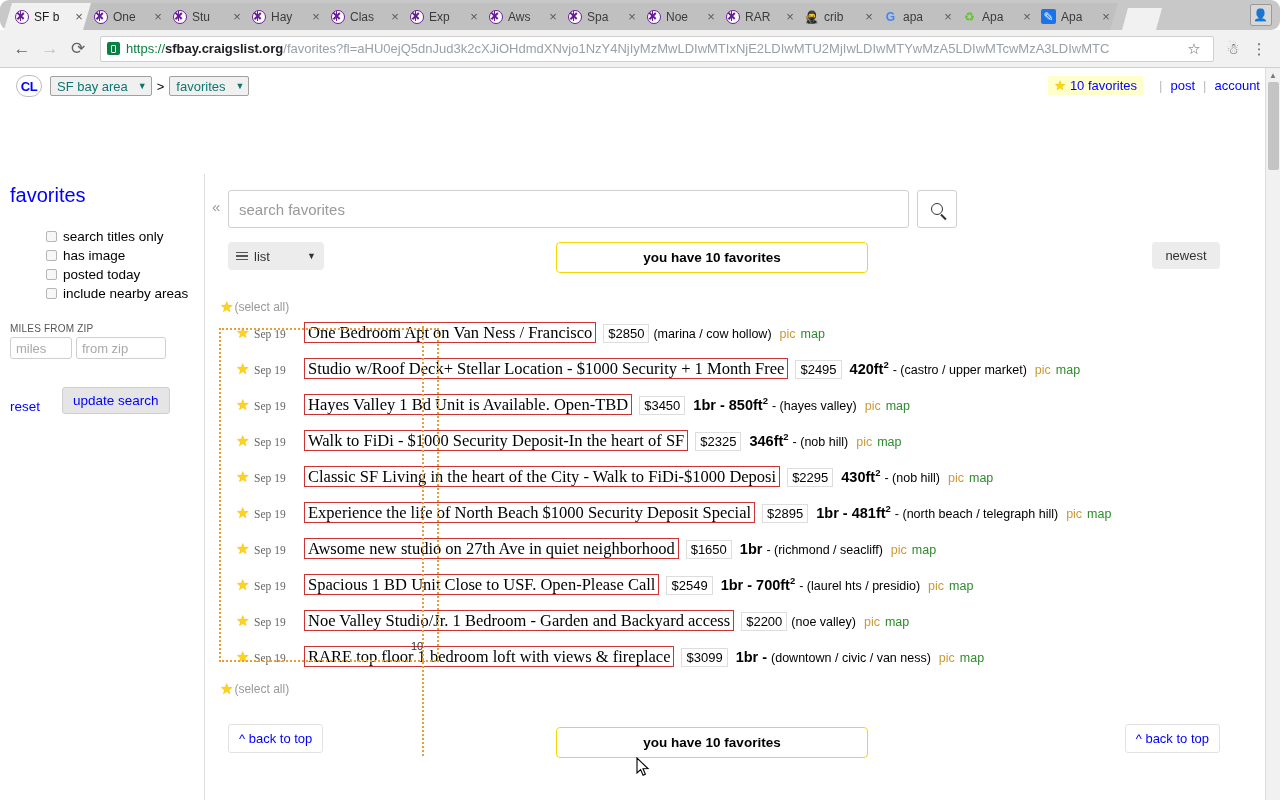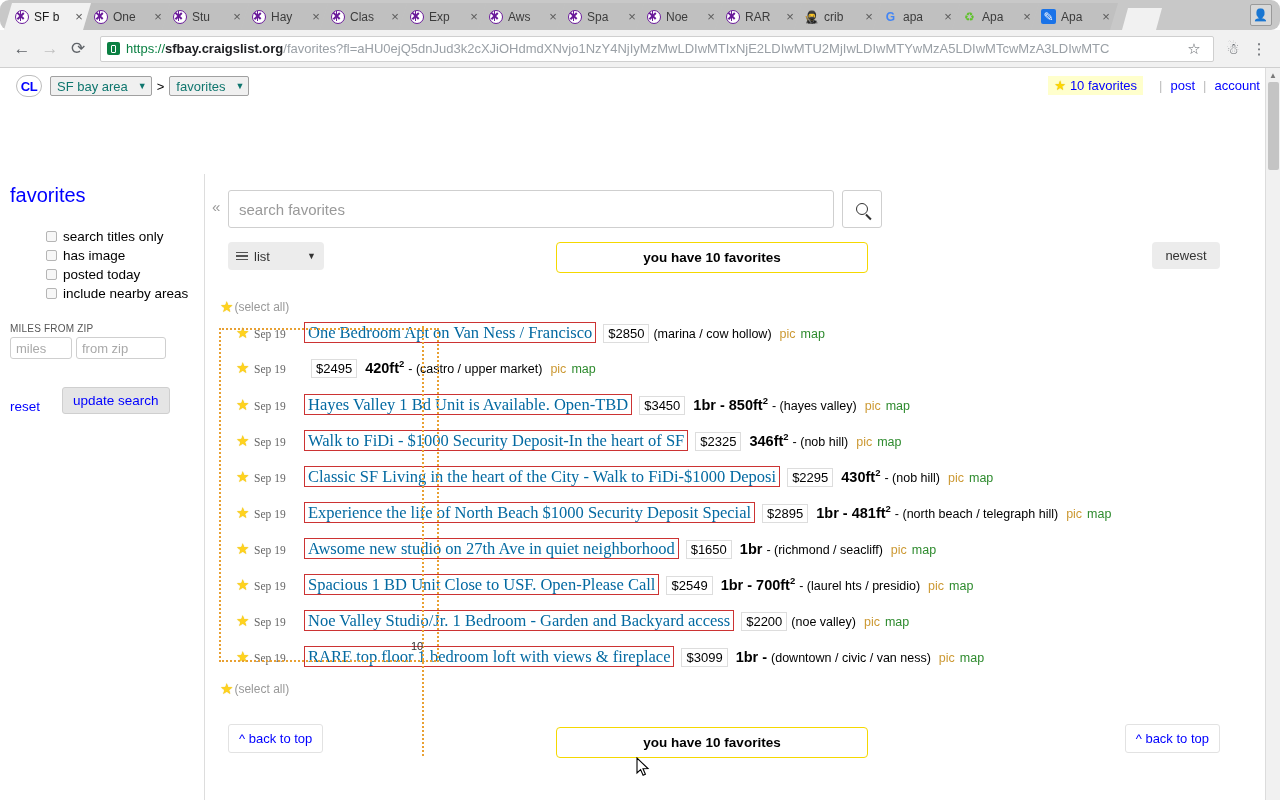--- a/index.html
+++ b/index.html
@@ -305,21 +305,21 @@
     color: #999;
     font-size: 15px;
   }
   #search-row {
     position: absolute;
     left: 22px; top: 16px;
     display: flex;
     gap: 8px;
   }
   #search-input {
-    width: 606px; height: 38px;
+    width: 681px; height: 38px;
     border: 1px solid #cfcfcf;
     border-radius: 3px;
     font-size: 15px;
     color: #999;
     padding: 0 10px;
     line-height: 37px;
     background: #fff;
   }
   #search-btn {
     width: 40px; height: 38px;
@@ -452,21 +452,21 @@
   }
   .row .date {
     font-size: 11.5px;
     color: #666;
     flex: 0 0 50px;
     font-family: "Liberation Serif", serif;
   }
   .row .title {
     font-family: "Liberation Serif", serif;
     font-size: 16.5px;
-    color: #0369a1;
+    color: #000000;
     border: 1px solid #cc3333;
     padding: 0px 3px;
     text-decoration: none;
     white-space: nowrap;
     line-height: 19px;
   }
   .row .price {
     font-size: 13px;
     color: #000;
     border: 1px solid #ddd;
@@ -788,20 +788,21 @@
           <span class="date">Sep 19</span>
           <a class="title" href="#">One Bedroom Apt on Van Ness / Francisco</a>
           <span class="price">$2850</span>
           <span class="hood">(marina / cow hollow)</span>
           <a class="pic" href="#">pic</a>
           <a class="map" href="#">map</a>
         </div>
         <div class="row">
           <span class="star">★</span>
           <span class="date">Sep 19</span>
+          <a class="title" href="#">Studio w/Roof Deck+ Stellar Location - $1000 Security + 1 Month Free</a>
           <span class="price">$2495</span>
           <span class="housing">420ft<sup>2</sup></span>
           <span class="hood">- (castro / upper market)</span>
           <a class="pic" href="#">pic</a>
           <a class="map" href="#">map</a>
         </div>
         <div class="row">
           <span class="star">★</span>
           <span class="date">Sep 19</span>
           <a class="title" href="#">Hayes Valley 1 Bd Unit is Available. Open-TBD</a>

